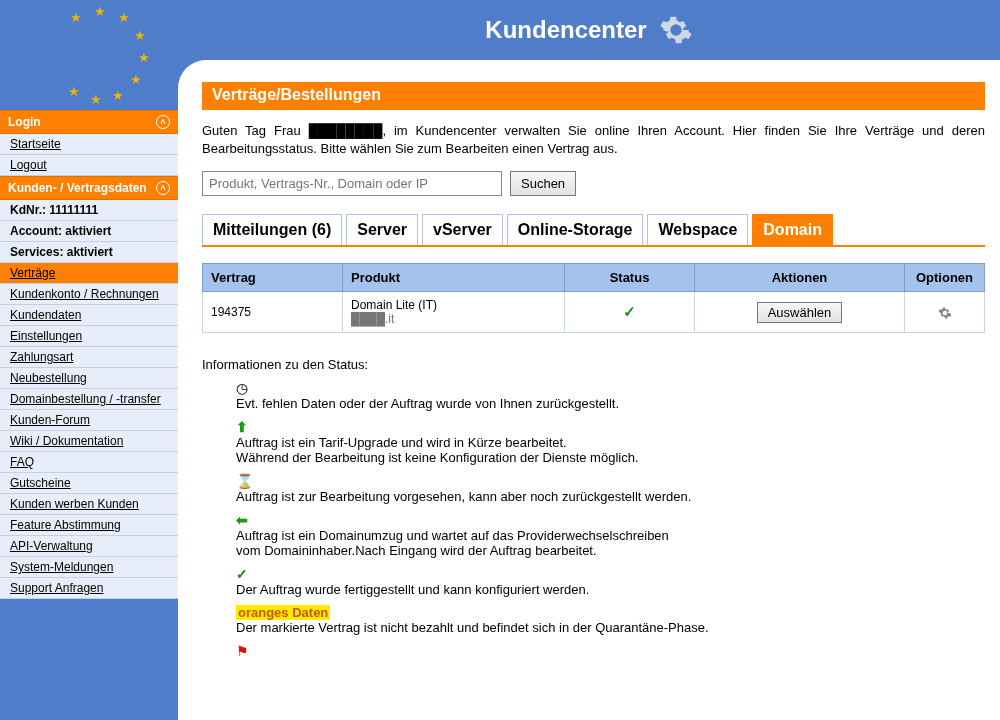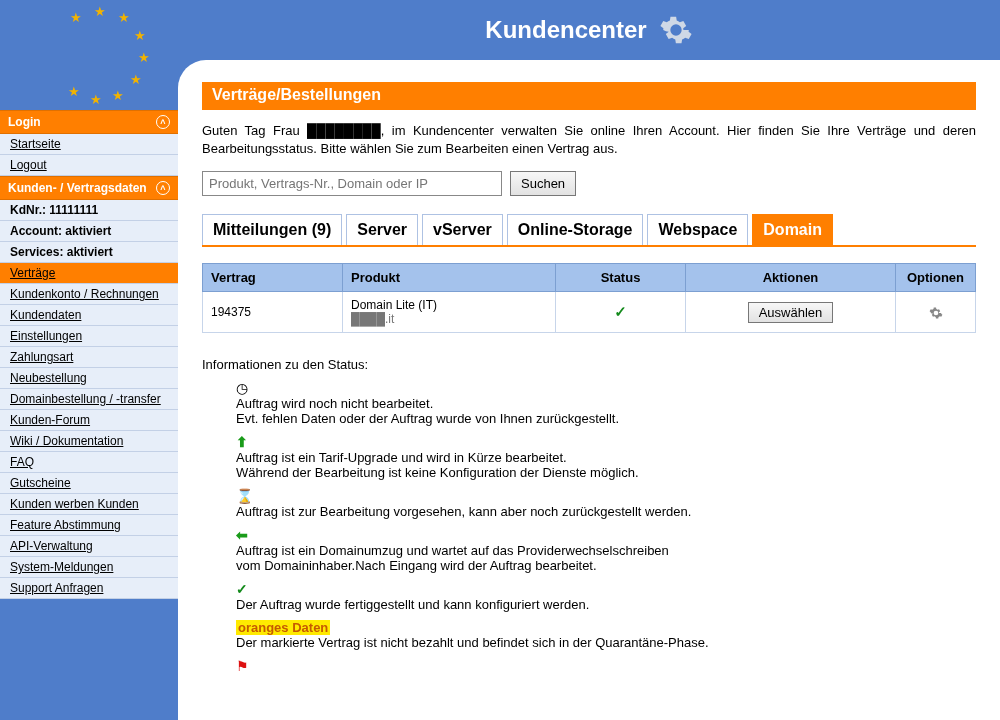--- a/index.html
+++ b/index.html
@@ -89,21 +89,21 @@
   .main-wrap {
     flex: 1;
     display: flex;
     flex-direction: column;
     background: #4F7DCA;
   }
   .content {
     background: #fff;
     flex: 1;
     border-top-left-radius: 28px;
-    padding: 22px 24px 8px 24px;
+    padding: 22px 15px 8px 24px;
     overflow: hidden;
   }
   .page-title {
     background: #FF7F00;
     color: #fff;
     font-weight: bold;
     font-size: 16px;
     padding: 4px 10px 6px 10px;
     margin-bottom: 12px;
   }
@@ -249,21 +249,21 @@
     <div class="content">
       <div class="page-title">Verträge/Bestellungen</div>
       <div class="intro">Guten Tag Frau ████████, im Kundencenter verwalten Sie online Ihren Account. Hier finden Sie Ihre Verträge und deren Bearbeitungsstatus. Bitte wählen Sie zum Bearbeiten einen Vertrag aus.</div>
 
       <div class="search-row">
         <input class="search-input" placeholder="Produkt, Vertrags-Nr., Domain oder IP" style="">
         <button class="btn">Suchen</button>
       </div>
 
       <div class="tabs">
-        <div class="tab">Mitteilungen (9)</div>
+        <div class="tab">Mitteilungen (6)</div>
         <div class="tab">Server</div>
         <div class="tab">vServer</div>
         <div class="tab">Online-Storage</div>
         <div class="tab">Webspace</div>
         <div class="tab active">Domain</div>
       </div>
 
       <table class="contracts">
         <thead>
           <tr>
@@ -291,21 +291,20 @@
                 </svg>
             </td>
           </tr>
         </tbody>
       </table>
 
       <div class="status-title">Informationen zu den Status:</div>
       <div class="status-block">
         <div class="status-item">
           <div class="status-icon">◷</div>
-          <div>Auftrag wird noch nicht bearbeitet.</div>
           <div>Evt. fehlen Daten oder der Auftrag wurde von Ihnen zurückgestellt.</div>
         </div>
         <div class="status-item">
           <div class="status-icon arrow-up">⬆</div>
           <div>Auftrag ist ein Tarif-Upgrade und wird in Kürze bearbeitet.</div>
           <div>Während der Bearbeitung ist keine Konfiguration der Dienste möglich.</div>
         </div>
         <div class="status-item">
           <div class="status-icon hourglass">⌛</div>
           <div>Auftrag ist zur Bearbeitung vorgesehen, kann aber noch zurückgestellt werden.</div>

